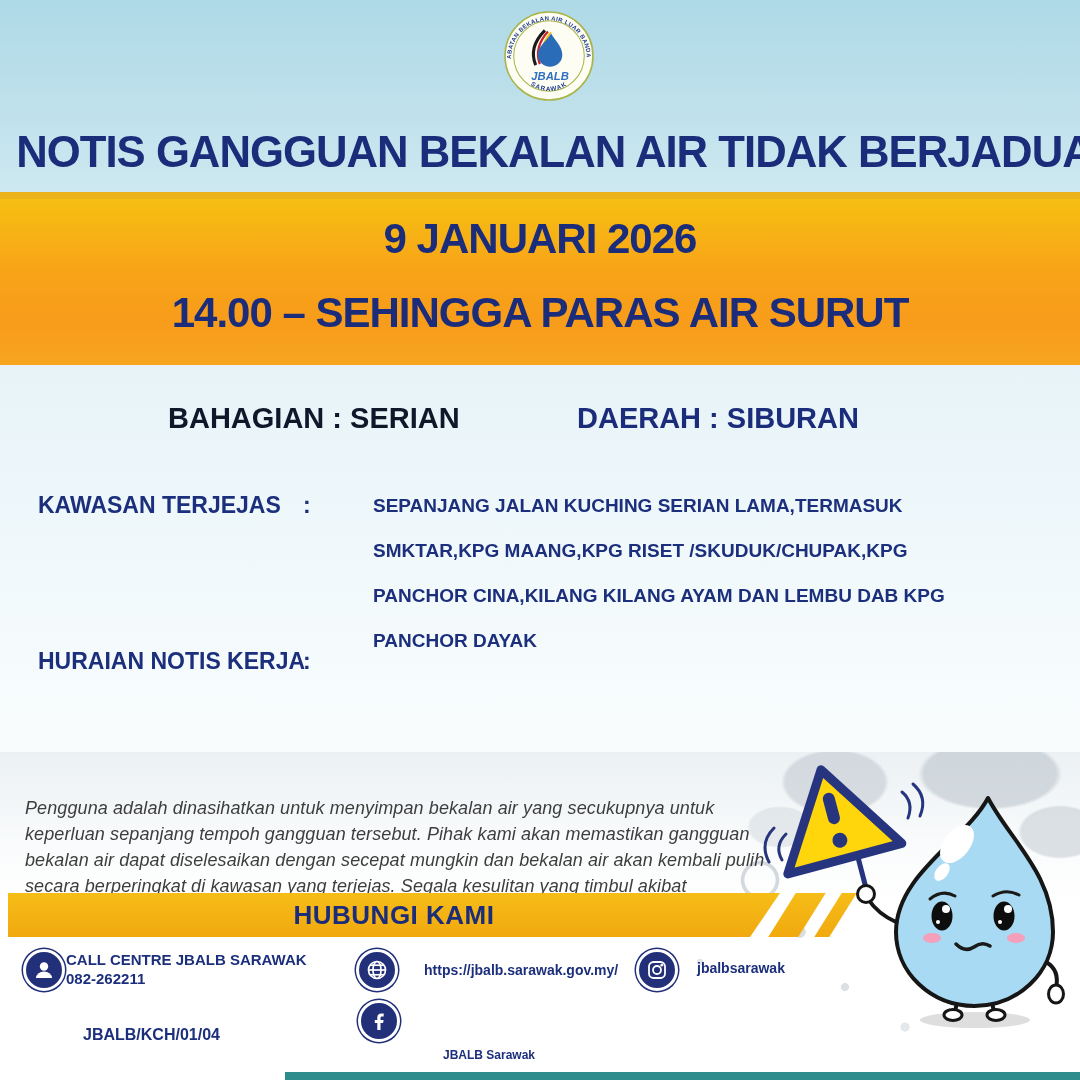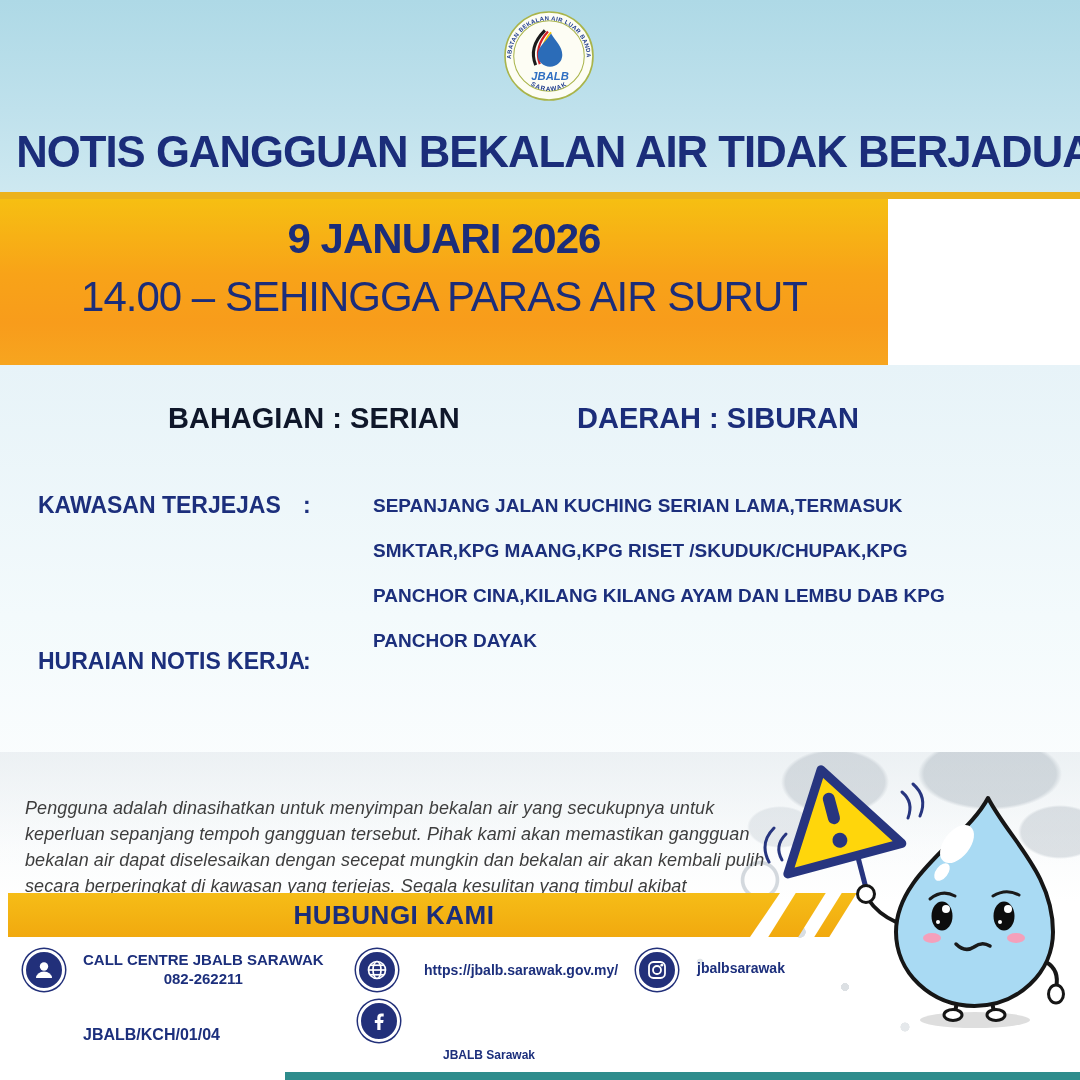--- a/index.html
+++ b/index.html
@@ -9,25 +9,25 @@
   
   .header-bg { position:absolute; left:0; top:0; width:1080px; height:199px;
                background:linear-gradient(180deg,#aeD9e6 0%, #bfe1ec 55%, #cfe9f1 100%); }
   .logo { position:absolute; left:504px; top:11px; width:90px; height:90px; }
   .main-title { position:absolute; left:0; top:126px; width:1080px; text-align:center;
                 font-size:45px; font-weight:bold; color:#1b2d7a; letter-spacing:-1px;
                 transform:scaleX(.97); transform-origin:center; white-space:nowrap; }
   .gold-strip { position:absolute; left:0; top:192px; width:1080px; height:7px; background:#ecb21c; }
 
   
-  .sched-banner { position:absolute; left:0; top:199px; width:888px; height:166px;
+  .sched-banner { position:absolute; left:0; top:199px; width:1080px; height:166px;
                   background:linear-gradient(180deg,#f6bf12 0%, #f8a318 45%, #f89c1b 75%, #f7a51f 100%);
                   display:flex; flex-direction:column; align-items:center; }
   .sched-date { margin-top:16px; font-size:42px; font-weight:bold; color:#1b2d7a; letter-spacing:-1px; }
-  .sched-time { margin-top:10px; font-size:42px; font-weight:normal; color:#1b2d7a; letter-spacing:-1px; white-space:nowrap; }
+  .sched-time { margin-top:26px; font-size:42px; font-weight:bold; color:#1b2d7a; letter-spacing:-1px; white-space:nowrap; }
 
   
   .main-bg { position:absolute; left:0; top:365px; width:1080px; height:715px;
              background:linear-gradient(180deg,#e7f3f8 0%, #f3fafc 35%, #ffffff 70%); }
   .loc-bahagian { position:absolute; left:168px; top:402px; font-size:29px; font-weight:bold; color:#0f172a; }
   .loc-daerah   { position:absolute; left:577px; top:402px; font-size:29px; font-weight:bold; color:#1b2d7a;text-align:right; }
 
   .detail-label { position:absolute; left:38px; font-size:23px; font-weight:bold; color:#1c2f7c; white-space:nowrap; }
   .detail-colon { position:absolute; left:303px; font-size:23px; font-weight:bold; color:#1c2f7c; }
   .detail-lines { position:absolute; left:373px; width:560px; font-size:19px; font-weight:bold;
@@ -135,21 +135,21 @@
   </div>
   <div class="stripe stripe1"></div>
   <div class="stripe stripe2"></div>
 
   <div class="cicon" style="left:23px; top:949px;">
     <svg width="24" height="24" viewBox="0 0 24 24">
       <circle cx="12" cy="8.5" r="4.2" fill="#ffffff"></circle>
       <path d="M4,20 a8,6.5 0 0 1 16,0 Z" fill="#ffffff"></path>
     </svg>
   </div>
-  <div class="ctext" style="left:83px; top:950px; font-size:15px; line-height:19px;text-align:center;">
+  <div class="ctext" style="left:66px; top:950px; font-size:15px; line-height:19px;">
     <div>CALL CENTRE JBALB SARAWAK</div>
     <div>082-262211</div>
   </div>
   <div class="ctext" style="left:83px; top:1005px; font-size:16px;margin-top:21px;">JBALB/KCH/01/04</div>
 
   <div class="cicon" style="left:356px; top:949px;">
     <svg width="24" height="24" viewBox="0 0 24 24">
       <g fill="none" stroke="#ffffff" stroke-width="1.7">
         <circle cx="12" cy="12" r="8.5"></circle>
         <ellipse cx="12" cy="12" rx="4" ry="8.5"></ellipse>

